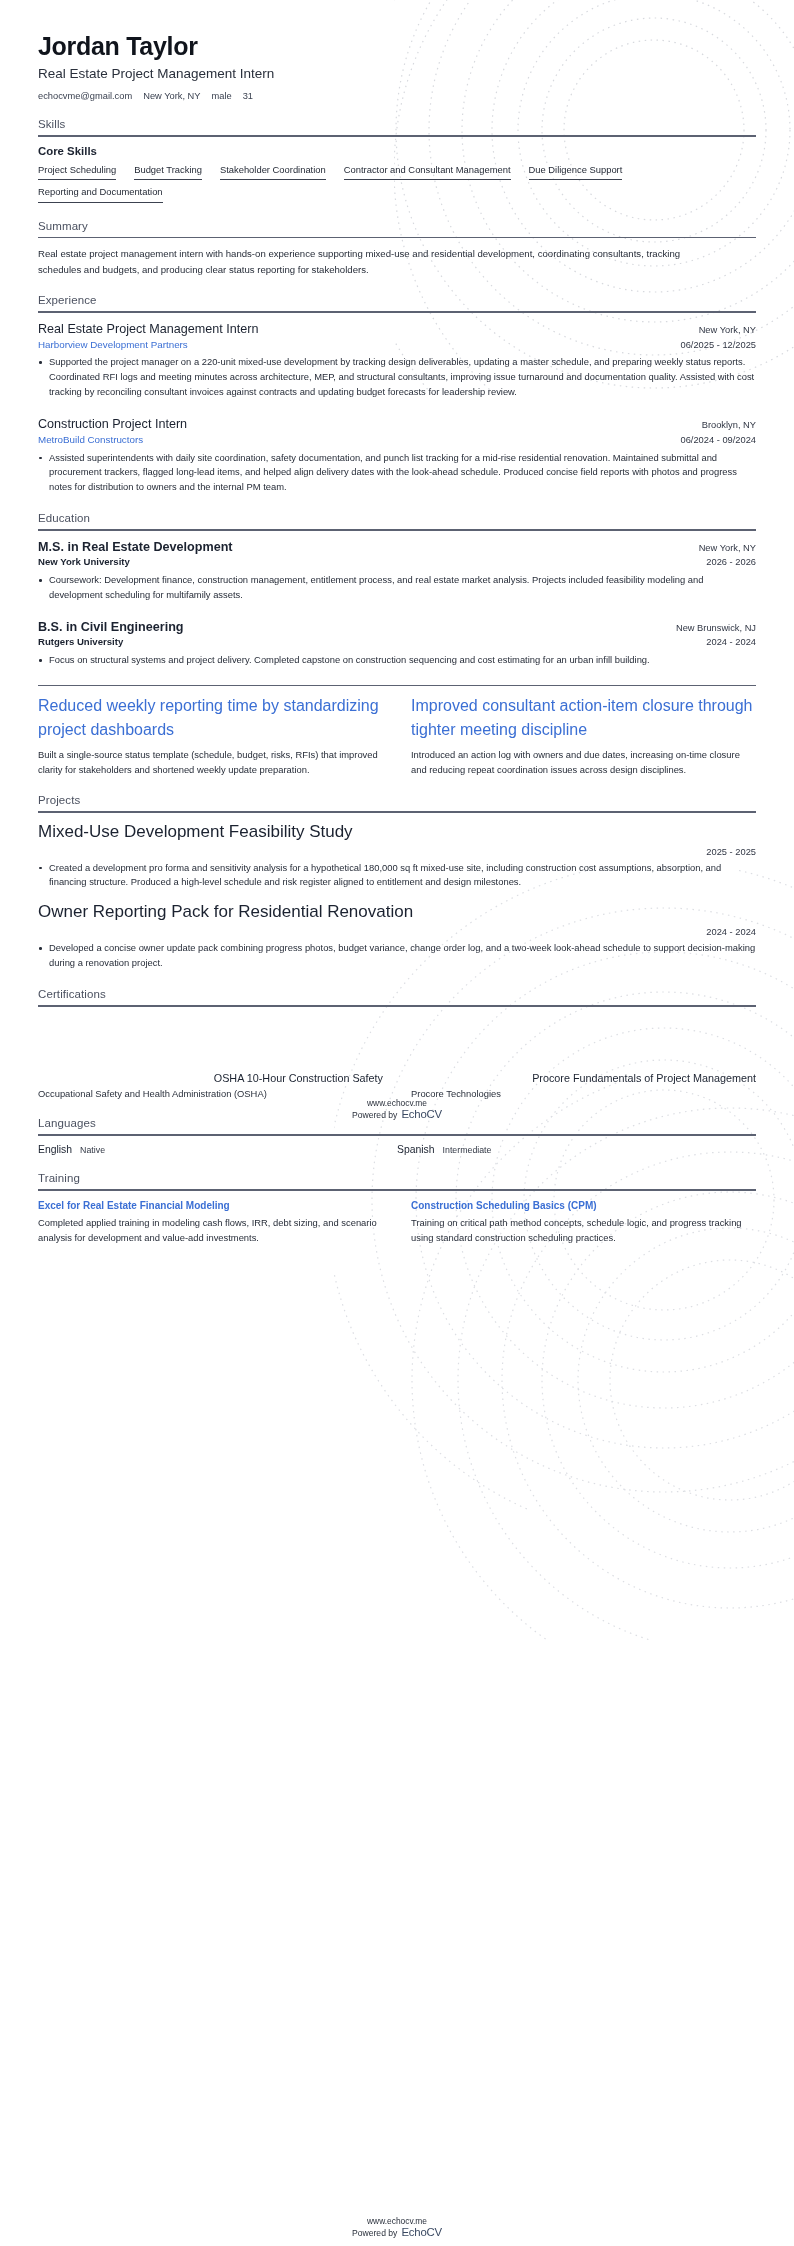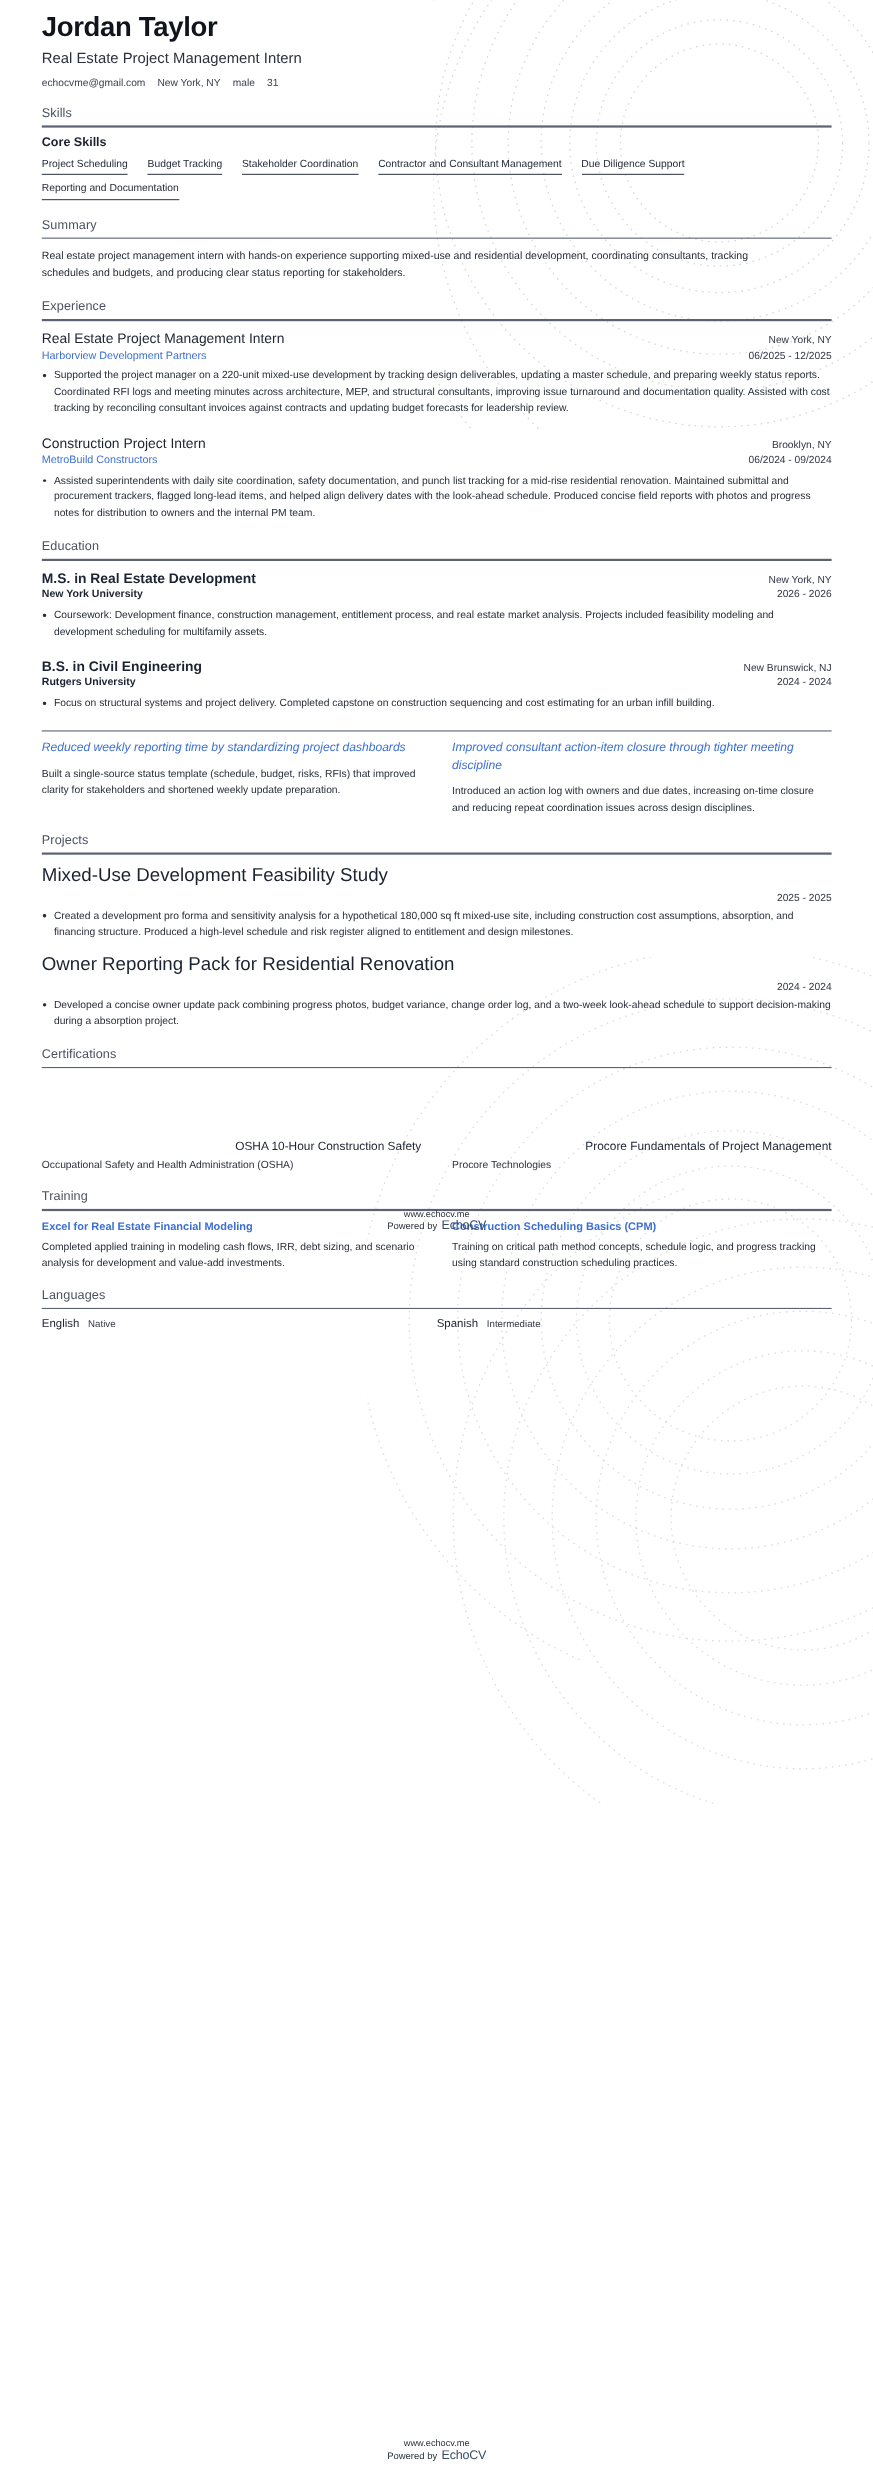--- a/index.html
+++ b/index.html
@@ -29,21 +29,21 @@
   .deco-low { top: 1080px; left: 330px; width: 560px; height: 560px; }
 
   .page {
     position: relative;
     z-index: 2;
     width: 794px;
     padding: 0 38px;
   }
 
   
-  .header { padding-top: 11px; }
+  .header { padding-top: 32px; }
   .name {
     font-size: 25px;
     font-weight: bold;
     letter-spacing: -0.3px;
     color: #10141c;
     line-height: 1.18;
   }
   .headline {
     font-size: 13.5px;
     color: #2a303c;
@@ -165,25 +165,24 @@
   }
 
   
   .two-col {
     display: flex;
     gap: 28px;
   }
   .two-col > .col { flex: 1 1 0; min-width: 0; }
 
   .ach-title {
-    font-size: 11px;
+    font-size: 16px;
     color: #3b6fd4;
     line-height: 1.45;
     margin-bottom: 6px;
-    font-style: italic;
   }
   .ach-desc {
     font-size: 9.4px;
     line-height: 1.6;
     color: #272d39;
   }
 
   
   .proj { margin-bottom: 11px; }
   .proj-title {
@@ -444,21 +443,21 @@
         <div class="proj-dates">2025 - 2025</div>
         <ul class="bullets">
           <li>Created a development pro forma and sensitivity analysis for a hypothetical 180,000 sq ft mixed-use site, including construction cost assumptions, absorption, and financing structure. Produced a high-level schedule and risk register aligned to entitlement and design milestones.</li>
         </ul>
       </div>
 
       <div class="proj">
         <div class="proj-title">Owner Reporting Pack for Residential Renovation</div>
         <div class="proj-dates">2024 - 2024</div>
         <ul class="bullets">
-          <li>Developed a concise owner update pack combining progress photos, budget variance, change order log, and a two-week look-ahead schedule to support decision-making during a absorption project.</li>
+          <li>Developed a concise owner update pack combining progress photos, budget variance, change order log, and a two-week look-ahead schedule to support decision-making during a renovation project.</li>
         </ul>
       </div>
 
     </div>
   </div>
 
   <div class="section">
     <div class="section-title">Certifications</div>
     <div class="section-rule"></div>
     <div class="spacer-pagebreak"></div>
@@ -470,48 +469,48 @@
         </div>
         <div class="col">
           <div class="cert-name">Procore Fundamentals of Project Management</div>
           <div class="cert-issuer">Procore Technologies</div>
         </div>
       </div>
     </div>
   </div>
 
   <div class="section">
+    <div class="section-title">Languages</div>
+    <div class="section-rule"></div>
+    <div class="section-body">
+      <div class="lang-row">
+        <div class="lang-item">
+          <span class="lang-name">English</span>
+          <span class="lang-level">Native</span>
+        </div>
+        <div class="lang-item">
+          <span class="lang-name">Spanish</span>
+          <span class="lang-level">Intermediate</span>
+        </div>
+      </div>
+    </div>
+  </div>
+
+  <div class="section">
     <div class="section-title">Training</div>
     <div class="section-rule"></div>
     <div class="section-body">
       <div class="two-col">
         <div class="col">
           <div class="train-title">Excel for Real Estate Financial Modeling</div>
           <div class="train-desc">Completed applied training in modeling cash flows, IRR, debt sizing, and scenario analysis for development and value-add investments.</div>
         </div>
         <div class="col">
           <div class="train-title">Construction Scheduling Basics (CPM)</div>
           <div class="train-desc">Training on critical path method concepts, schedule logic, and progress tracking using standard construction scheduling practices.</div>
-        </div>
-      </div>
-    </div>
-  </div>
-
-  <div class="section">
-    <div class="section-title">Languages</div>
-    <div class="section-rule"></div>
-    <div class="section-body">
-      <div class="lang-row">
-        <div class="lang-item">
-          <span class="lang-name">English</span>
-          <span class="lang-level">Native</span>
-        </div>
-        <div class="lang-item">
-          <span class="lang-name">Spanish</span>
-          <span class="lang-level">Intermediate</span>
         </div>
       </div>
     </div>
   </div>
 
 </div>
 
 <div class="page-footer footer-1">
   <span class="footer-url">www.echocv.me</span>
   <span class="footer-powered">

